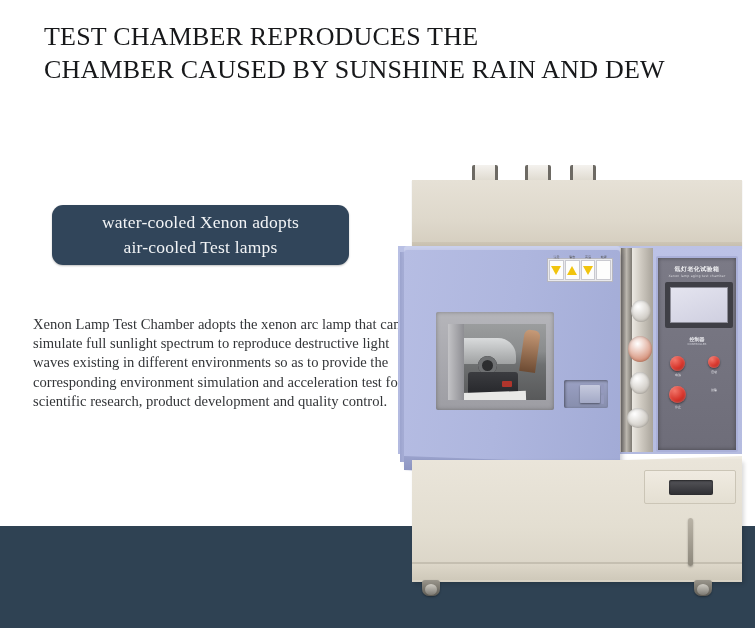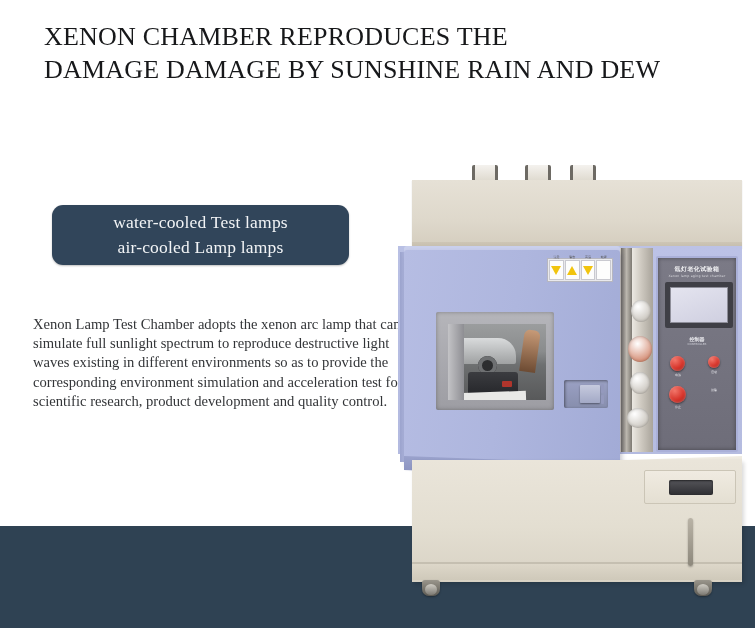--- a/index.html
+++ b/index.html
@@ -308,27 +308,27 @@
     width:12px; height:11px; border-radius:50%;
     background:linear-gradient(180deg,#cfccc4,#7d7a73);
   }
 </style>
 </head>
 <body>
 
 <div id="navy-band"></div>
 
 <div id="headline">
-  <span class="hl">XENON CHAMBER REPRODUCES THE</span>
-  <span class="hl">DAMAGE DAMAGE BY SUNSHINE RAIN AND DEW</span>
+  <span class="hl">TEST CHAMBER REPRODUCES THE</span>
+  <span class="hl">CHAMBER CAUSED BY SUNSHINE RAIN AND DEW</span>
 </div>
 
 <div id="badge">
-  <span class="bl">water-cooled Test lamps</span>
-  <span class="bl">air-cooled Lamp lamps</span>
+  <span class="bl">water-cooled Xenon adopts</span>
+  <span class="bl">air-cooled Test lamps</span>
 </div>
 
 <p id="paragraph">Xenon Lamp Test Chamber adopts the xenon arc lamp that can simulate full sunlight spectrum to reproduce destructive light waves existing in different environments so as to provide the corresponding environment simulation and acceleration test for scientific research, product development and quality control.</p>
 
 <div id="product">
 
   <div class="port p1"></div>
   <div class="port p2"></div>
   <div class="port p3"></div>
 

